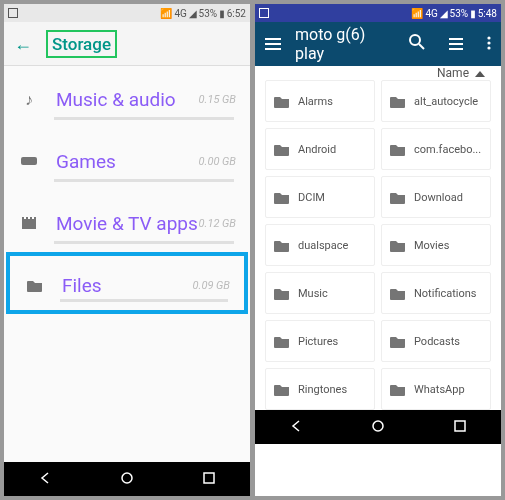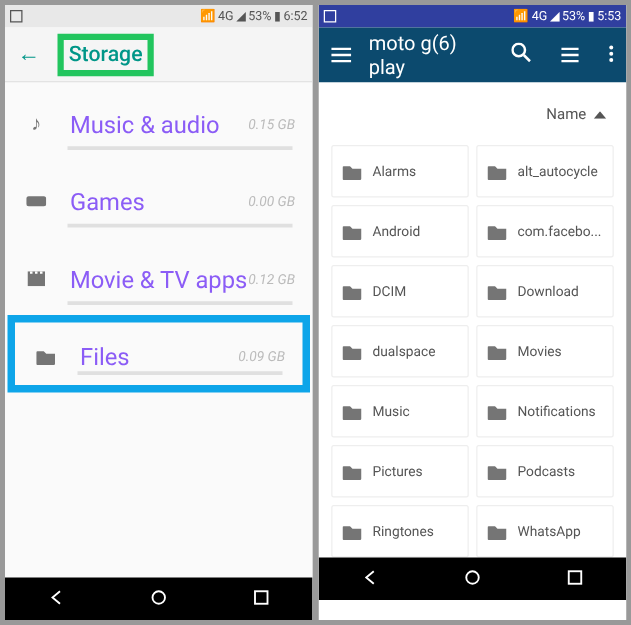--- a/index.html
+++ b/index.html
@@ -8,30 +8,30 @@
   .statusbar { height: 18px; background: #e8e8e8; display: flex; align-items: center; justify-content: space-between; padding: 0 4px; font-size: 10px; color: #555; }
   .phone.right .statusbar { background: #303f9f; color: #fff; }
   .sb-left { display:flex; align-items:center; gap:2px; }
   .sb-right { display:flex; align-items:center; gap:2px; }
   .sb-box { width:10px; height:10px; border:1px solid currentColor; }
   .header { height: 44px; display: flex; align-items: center; padding: 0 10px; gap: 14px; }
   .phone.left .header { background: #f5f5f5; border-bottom:1px solid #ddd; }
   .phone.right .header { background: #0c4a6e; color: #fff; }
   .title-left { color: #009688; font-size: 17px; font-weight: 500; }
   .title-right { color:#fff; font-size:16px; font-weight:400; flex:1; }
-  .highlight-box { border: 5px solid #22c55e; padding: 2px 4px; }
+  .highlight-box { border: 2px solid #22c55e; padding: 2px 4px; }
   .content { flex:1; overflow:hidden; background:#fafafa; }
   .row { display:flex; align-items:center; padding: 10px 14px 6px 14px; height: 62px; position:relative; }
   .row .icon { width:22px; color:#757575; margin-right:16px; display:flex; justify-content:center; }
   .row .label { flex:1; font-size:19px; color:#8b5cf6; }
   .row .size { font-size:11px; color:#bbb;font-style:italic; }
   .bar { position:absolute; left:50px; right:16px; bottom:8px; height:3px; background:#e0e0e0; }
   .bar .fill { height:100%; background:#009688; }
-  .row-highlight { border:6px solid #0ea5e9; margin:0 2px; }
-  .sort-row { display:flex; justify-content:flex-end; align-items:center; padding:18px 16px; font-size:12px; color:#555; gap:6px; background:#fff; }
+  .row-highlight { border:4px solid #0ea5e9; margin:0 2px; }
+  .sort-row { display:flex; justify-content:flex-end; align-items:center; padding:0 16px; font-size:12px; color:#555; gap:6px; background:#fff; }
   .grid { background:#fff; padding:0 10px; display:grid; grid-template-columns:1fr 1fr; gap:6px; }
   .folder { background:#fff; border:1px solid #eee; border-radius:2px; height:42px; display:flex; align-items:center; padding:0 8px; gap:8px; font-size:11px; color:#555; overflow:hidden; white-space:nowrap; }
   .folder svg { flex-shrink:0; }
   .navbar { height:34px; background:#000; display:flex; justify-content:space-around; align-items:center; }
   .navbar svg { fill:#fff; }
   .hdr-icon { color:#fff; }
 </style>
 </head>
 <body>
 
@@ -121,21 +121,21 @@
   <div class="statusbar">
     <div class="sb-left">
         <span class="sb-box"></span>
       </div>
     <div class="sb-right">
       <span>📶</span>
       <span>4G</span>
       <span>◢</span>
       <span>53%</span>
       <span>▮</span>
-      <span>5:53</span>
+      <span>5:48</span>
     </div>
   </div>
   <div class="header">
     <span class="hdr-icon"><svg width="16" height="12" viewBox="0 0 16 12">
           <rect width="16" height="2" fill="#fff"></rect>
           <rect y="5" width="16" height="2" fill="#fff"></rect>
           <rect y="10" width="16" height="2" fill="#fff"></rect>
         </svg></span>
     <span class="title-right">moto g(6) play</span>
     <span class="hdr-icon"><svg width="16" height="16" viewBox="0 0 16 16">

